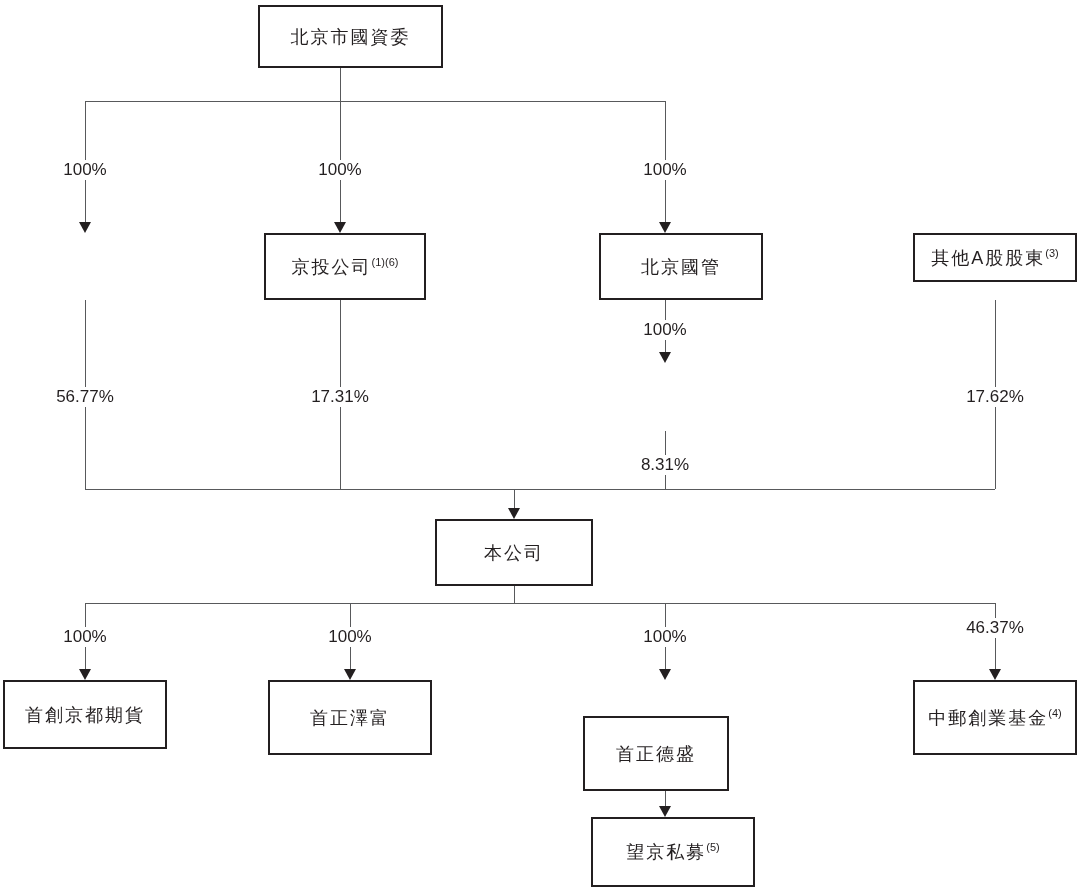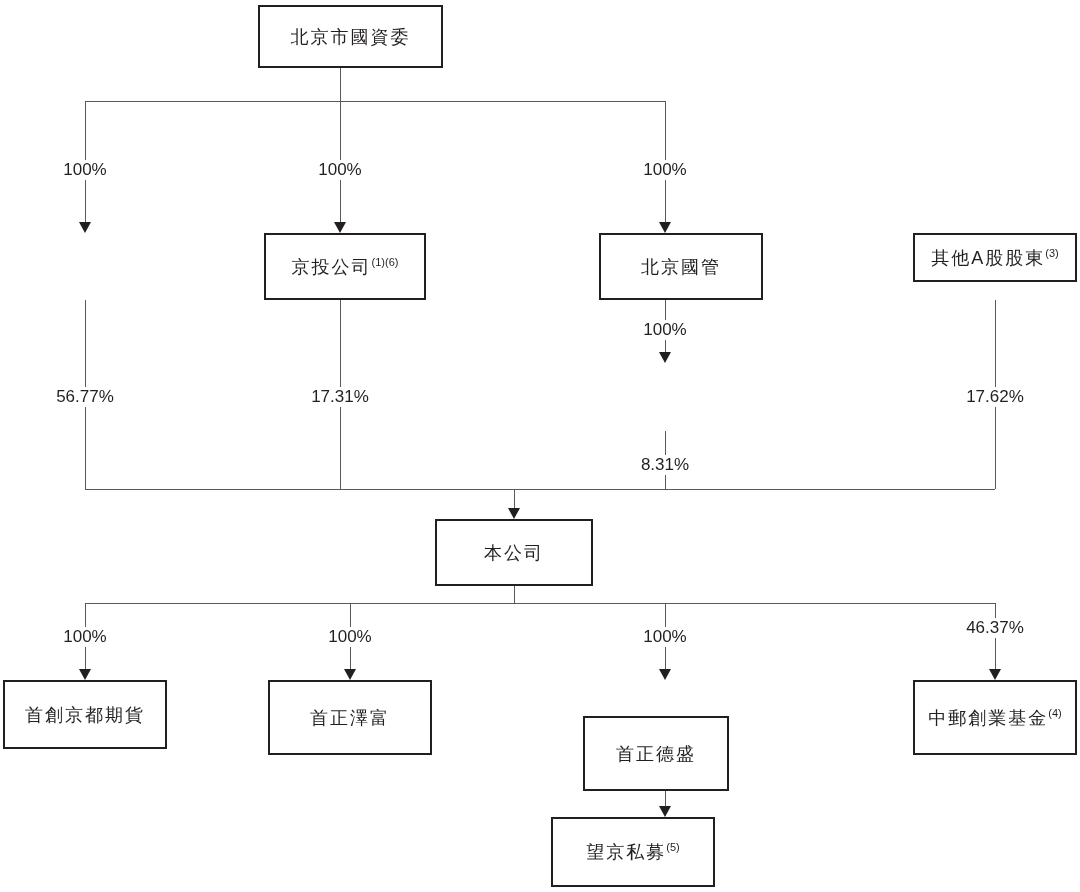--- a/index.html
+++ b/index.html
@@ -58,21 +58,21 @@
   #b-scjt  { left: 2px;   top: 233px; width: 166px; height: 67px; }
   #b-jt    { left: 252px; top: 233px; width: 162px; height: 67px; margin-left: 12px; }
   #b-gg    { left: 583px; top: 233px; width: 164px; height: 67px; margin-left: 16px; }
   #b-qt    { left: 913px; top: 233px; width: 164px; height: 49px; }
   #b-jn    { left: 583px; top: 363px; width: 164px; height: 68px; }
   #b-co    { left: 435px; top: 519px; width: 158px; height: 67px; }
   #b-qh    { left: 3px;   top: 680px; width: 164px; height: 69px; font-family: Liberation Serif, serif; }
   #b-zf    { left: 268px; top: 680px; width: 164px; height: 75px; }
   #b-ds    { left: 583px; top: 680px; width: 146px; height: 75px; margin-top: 36px; }
   #b-zy    { left: 913px; top: 680px; width: 164px; height: 75px; }
-  #b-wj    { left: 551px; top: 817px; width: 164px; height: 70px; }
+  #b-wj    { left: 591px; top: 817px; width: 164px; height: 70px; }
 
   
   #l-stem   { left: 340px; top: 68px;  height: 33px; }
   #l-h1     { left: 85px;  top: 101px; width: 580px; }
   #l-v1     { left: 85px;  top: 101px; height: 121px; }
   #l-v2     { left: 340px; top: 101px; height: 121px; }
   #l-v3     { left: 665px; top: 101px; height: 121px; }
   #l-ggjn   { left: 665px; top: 300px; height: 52px; }
   #l-c1     { left: 85px;  top: 300px; height: 189px; }
   #l-c2     { left: 340px; top: 300px; height: 189px; }

